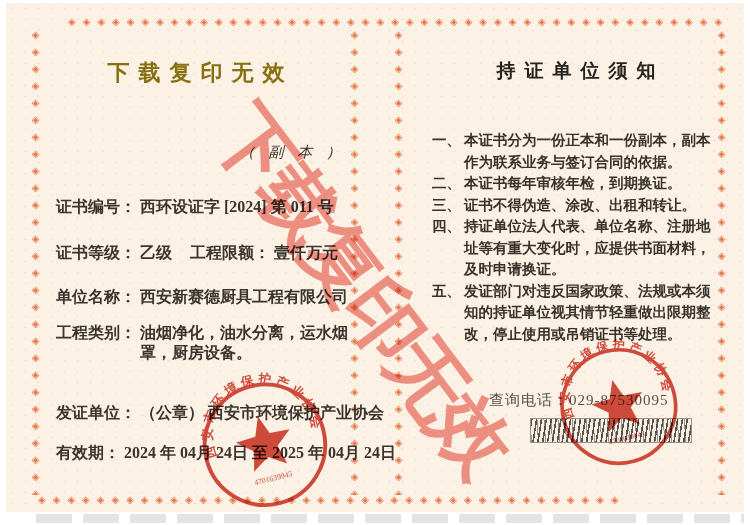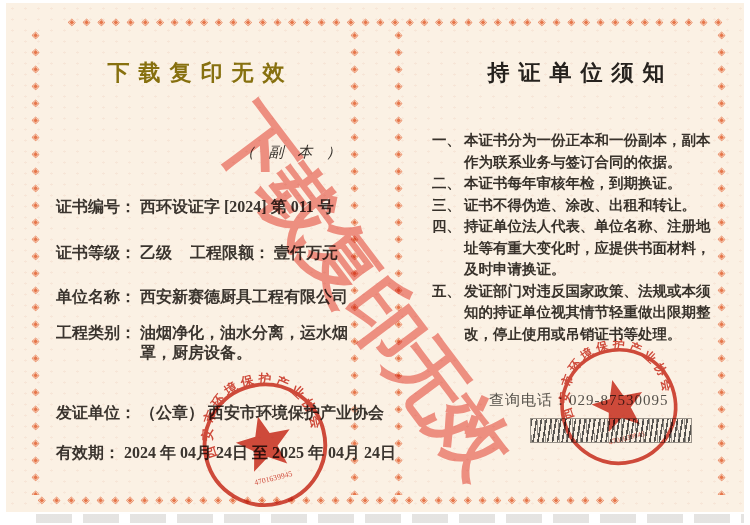--- a/index.html
+++ b/index.html
@@ -51,21 +51,21 @@
     font-size:16px;font-weight:600;line-height:20px;white-space:nowrap;
   }
   .field .lbl{margin-right:4px;}
   .field.wrap{white-space:normal;display:flex;}
   .field.wrap .lbl{flex:0 0 auto;text-align:right;}
   .field.wrap .val{width:238px;}
   .pair-gap{display:inline-block;width:18px;}
 
   .notice-title{
     position:absolute;left:0;top:55px;width:296px;text-align:center;
-    font-size:22px;font-weight:bold;letter-spacing:9px;color:#26221e;
+    font-size:19px;font-weight:bold;letter-spacing:9px;color:#26221e;
     text-indent:9px;white-space:nowrap;
   }
   .notice-list{
     position:absolute;left:4px;top:127px;width:292px;margin:0;padding:0;list-style:none;
     font-size:14.5px;line-height:21.5px;font-weight:600;color:#38322b;
   }
   .notice-list li{display:flex;}
   .notice-list .num{flex:0 0 32px;}
   .notice-list .txt{flex:1;}
   .phone-line{

